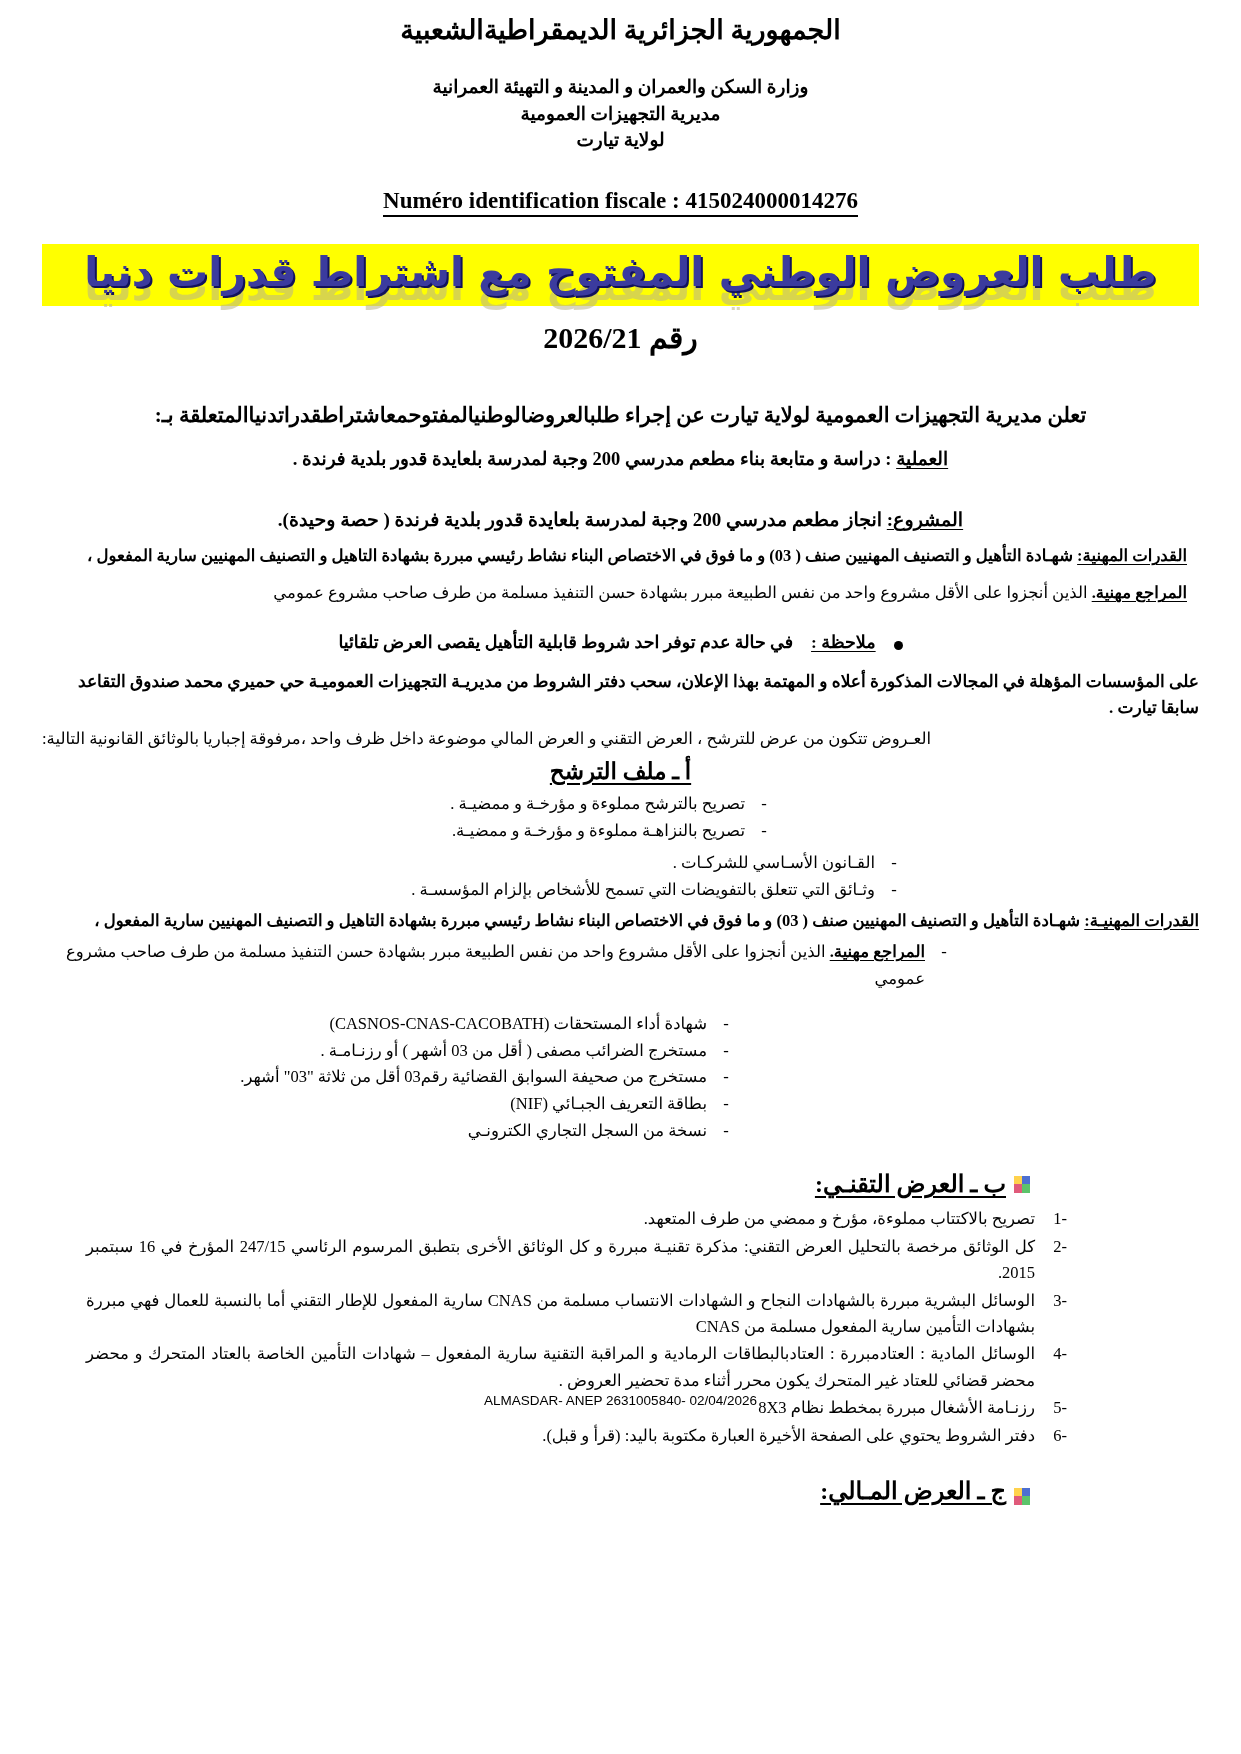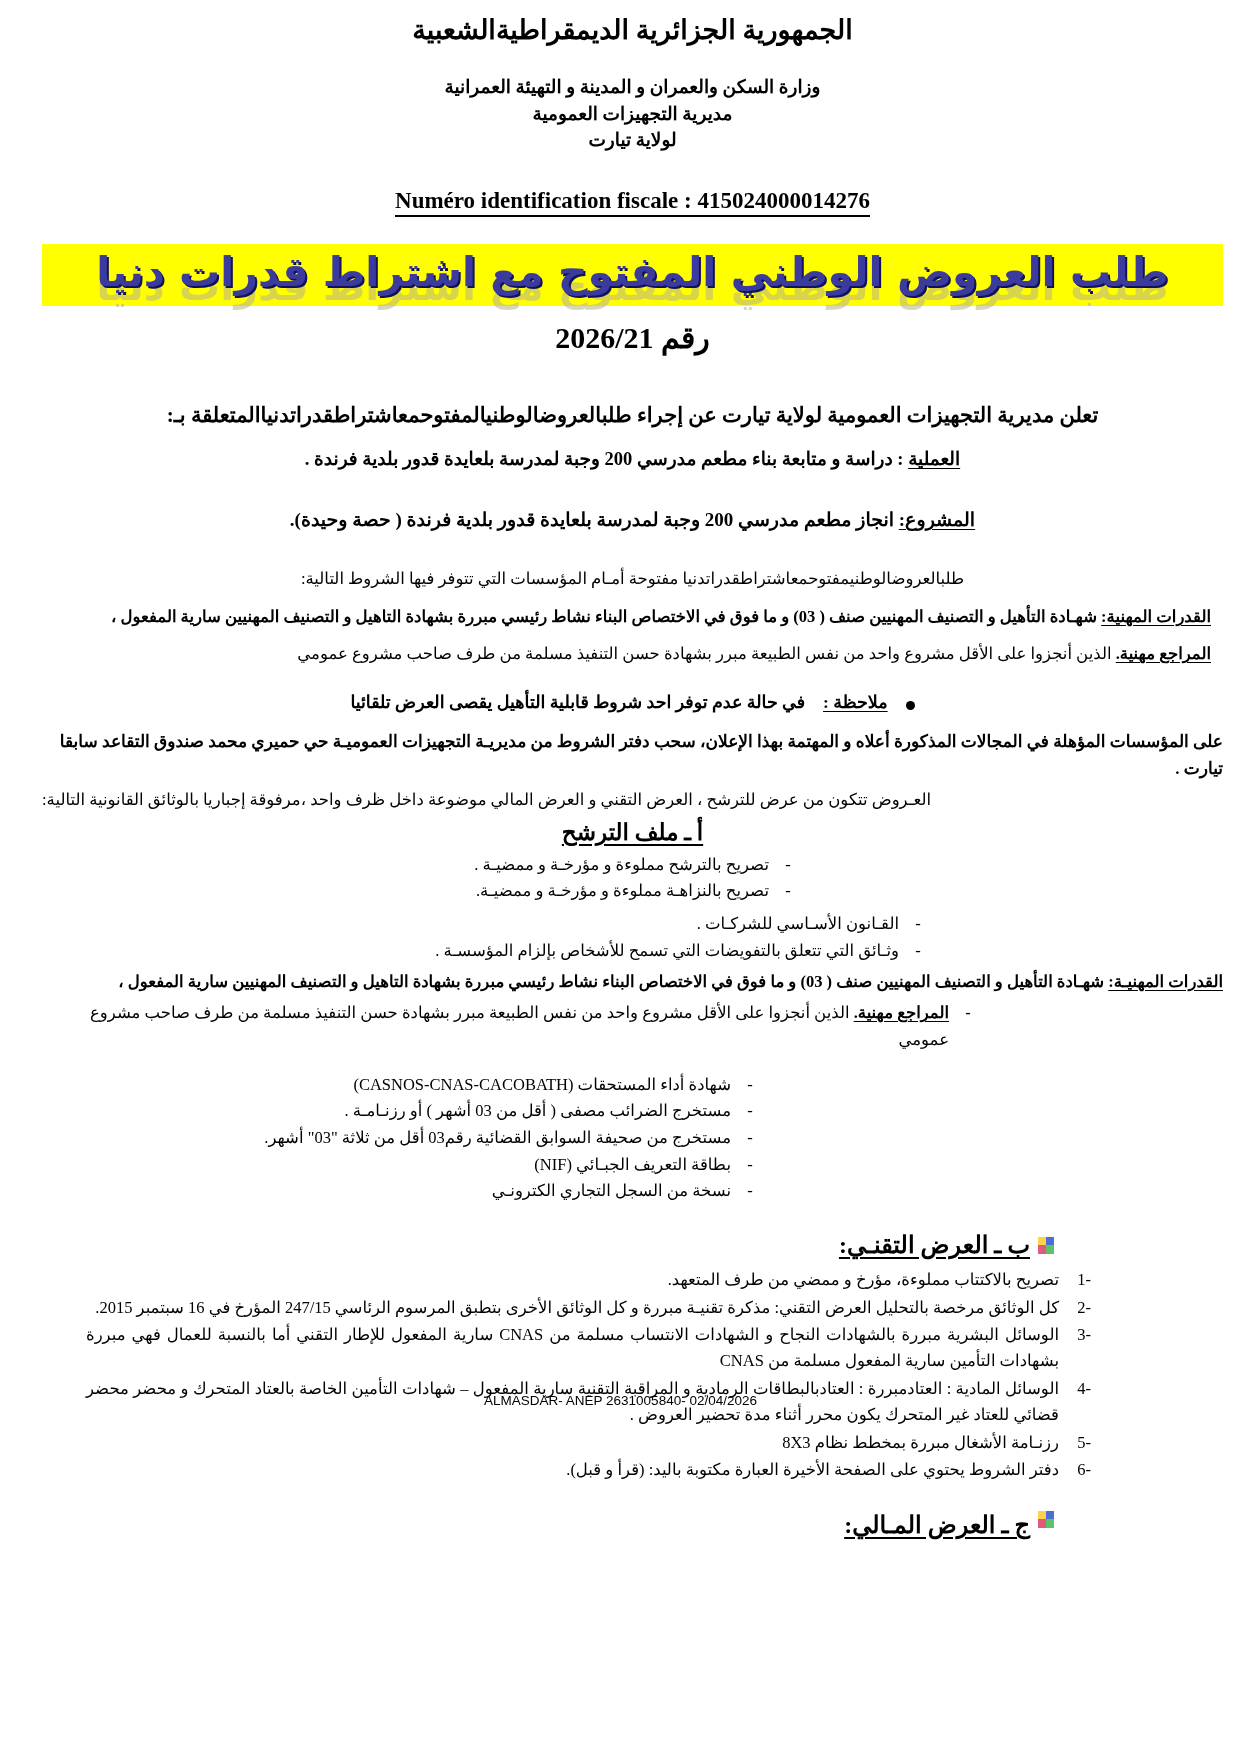--- a/index.html
+++ b/index.html
@@ -12,21 +12,21 @@
     height: 1754px;
     font-family: "Liberation Serif", "DejaVu Serif", serif;
     color: #000000;
     position: relative;
     overflow: hidden;
   }
   .page {
     width: 1241px;
     height: 1444px;
     box-sizing: border-box;
-    padding: 8px 18px 0 42px;
+    padding: 8px 42px 0 42px;
     position: relative;
   }
 
   
   .republic {
     text-align: center;
     font-size: 27px;
     font-weight: bold;
     letter-spacing: 0px;
     margin-top: 6px;
@@ -256,21 +256,21 @@
     flex: 0 0 auto;
     width: 22px;
     text-align: right;
     direction: ltr;
   }
   ol.numbered li .txt { flex: 1 1 auto; }
 
   .sec-c {
     margin-top: 28px;
     display: flex;
-    align-items: flex-start;
+    align-items: flex-end;
     gap: 8px;
     padding-right: 168px;
   }
   .sec-c .label {
     font-size: 24px;
     font-weight: bold;
     text-decoration: underline;
     text-underline-offset: 4px;
   }
 
@@ -315,21 +315,20 @@
   <div class="op-line">
     <span class="u">العملية</span>
     <span>: دراسة و متابعة بناء مطعم مدرسي 200 وجبة لمدرسة بلعايدة قدور  بلدية فرندة   .</span>
   </div>
 
   <div class="project-line">
     <span class="u">المشروع:</span>
     <span>انجاز مطعم مدرسي 200 وجبة لمدرسة بلعايدة قدور  بلدية فرندة   ( حصة وحيدة).</span>
   </div>
 
-  <div class="cond-intro">طلبالعروضالوطنيمفتوحمعاشتراطقدراتدنيا مفتوحة أمـام المؤسسات التي تتوفر فيها  الشروط التالية:</div>
 
   <div class="cond-block">
     <p>
       <span class="u bold">القدرات المهنية:</span>
       <span class="bold">شهـادة التأهيل و التصنيف المهنيين صنف ( 03) و ما فوق في الاختصاص البناء نشاط رئيسي مبررة بشهادة التاهيل و التصنيف المهنيين سارية المفعول ،</span>
     </p>
     <p>
       <span class="u bold">المراجع مهنية.</span>
       <span>الذين أنجزوا على الأقل مشروع واحد من نفس الطبيعة مبرر بشهادة حسن التنفيذ مسلمة من طرف صاحب مشروع عمومي</span>
     </p>

